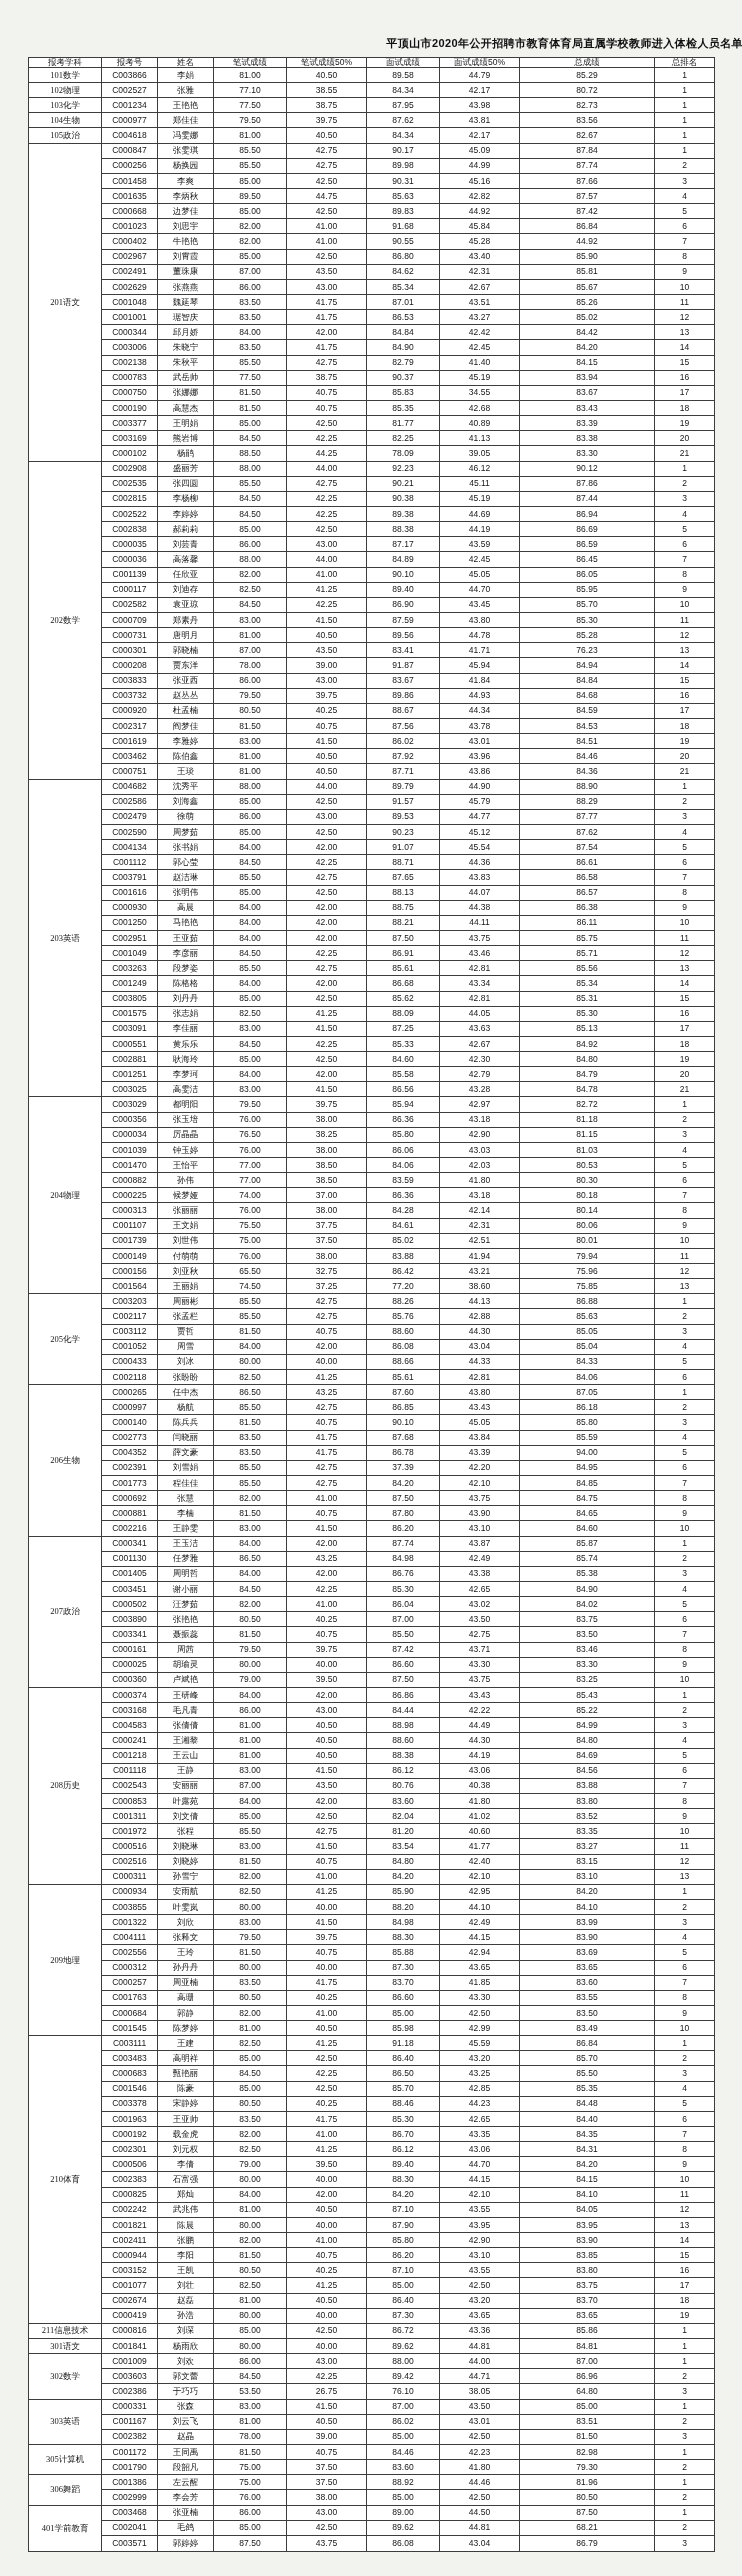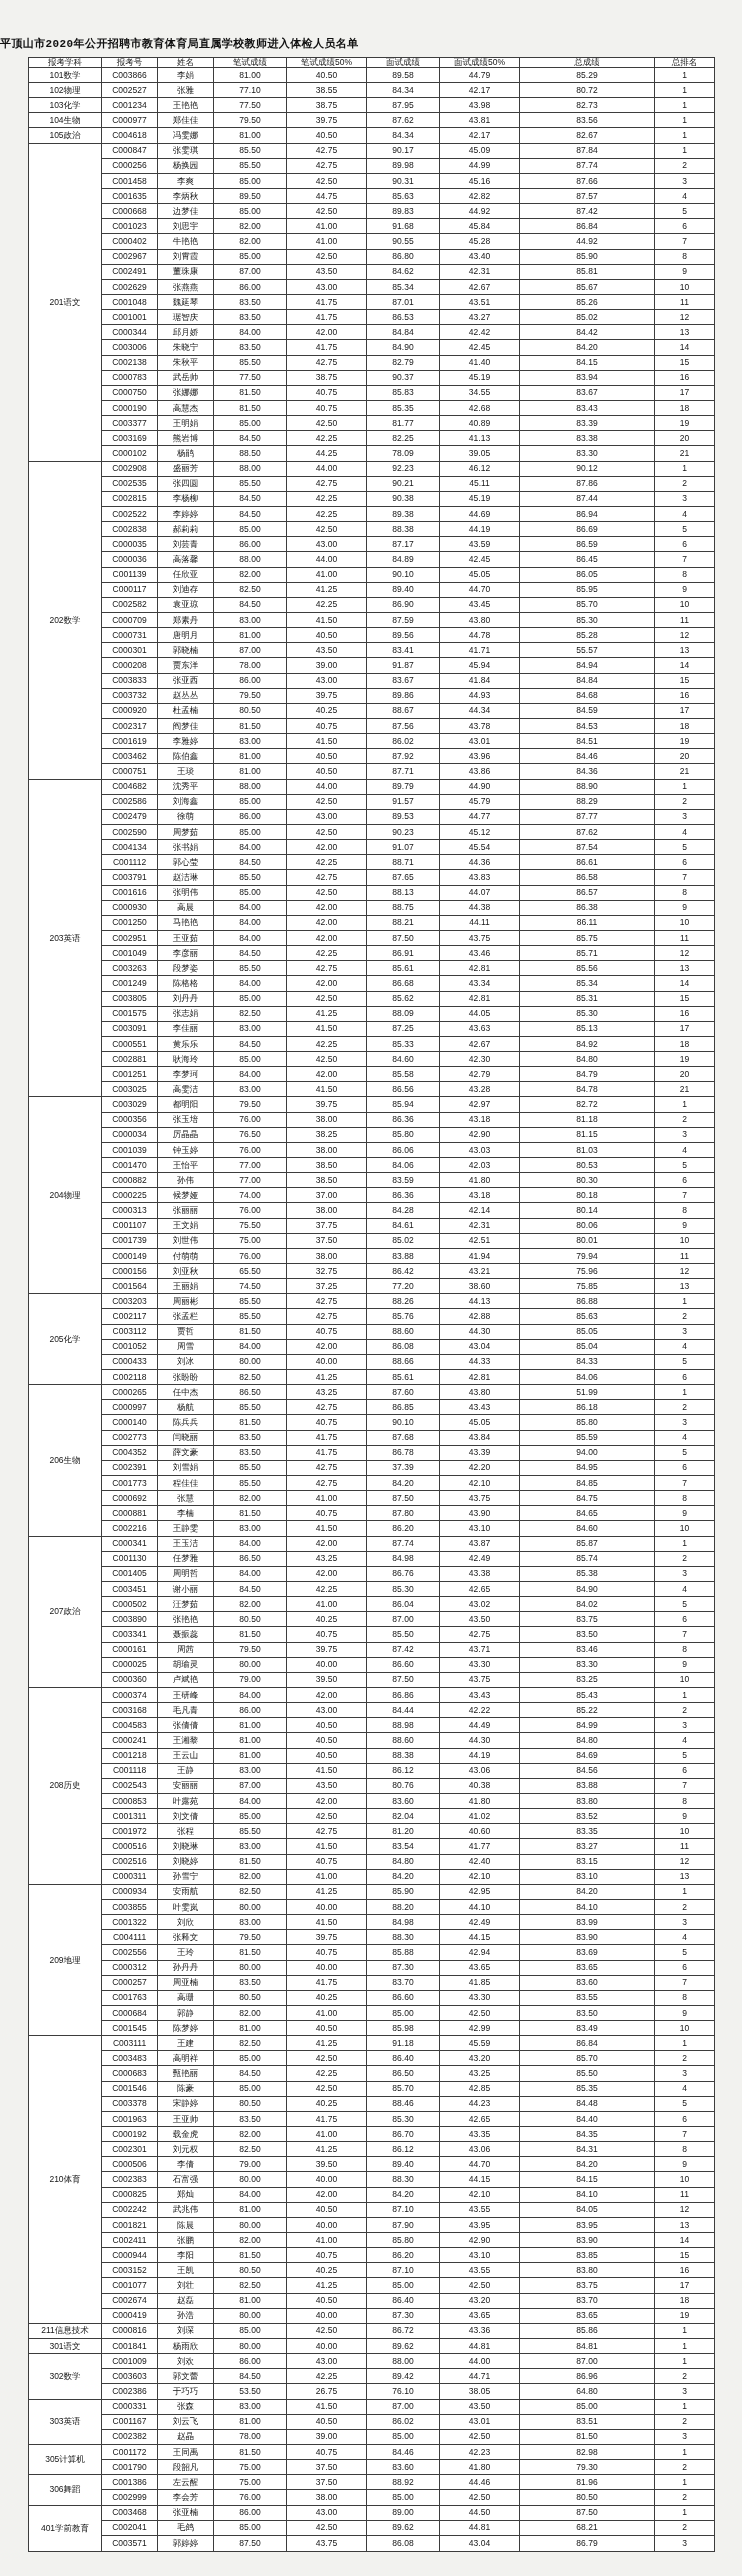--- a/index.html
+++ b/index.html
@@ -15,26 +15,25 @@
     position: relative;
   }
   .sheet {
     position: absolute;
     top: 0; left: 0;
     width: 743px;
     height: 2576px;
   }
   .doc-title {
     margin: 36px auto 6px auto;
-    text-align: left;
+    text-align: right;
     font-size: 11px;
     font-weight: bold;
     color: #111;
     letter-spacing: 0.4px;
-    font-family: Liberation Mono, monospace;
   }
   table.results {
     border-collapse: collapse;
     table-layout: fixed;
     margin: 3px auto;
     width: 686px;
     height: 2495px;
     background: #ffffff;
   }
   table.results th,
@@ -48,20 +47,21 @@
     line-height: 1.05;
     white-space: nowrap;
     overflow: hidden;
     color: #161616;
   }
   table.results thead th {
     background: #ffffff;
   }
   td.subject {
     font-size: 8.5px;
+    font-family: Liberation Serif, serif;
   }
 </style>
 </head>
 <body>
 
 <div class="sheet">
   <div class="doc-title">平顶山市2020年公开招聘市教育体育局直属学校教师进入体检人员名单</div>
   <table class="results">
     <colgroup>
       <col style="width:73px">
@@ -475,21 +475,21 @@
           <td>85.28</td>
           <td>12</td>
         </tr>
         <tr>
           <td>C000301</td>
           <td>郭晓楠</td>
           <td>87.00</td>
           <td>43.50</td>
           <td>83.41</td>
           <td>41.71</td>
-          <td>55.57</td>
+          <td>76.23</td>
           <td>13</td>
         </tr>
         <tr>
           <td>C000208</td>
           <td>贾东洋</td>
           <td>78.00</td>
           <td>39.00</td>
           <td>91.87</td>
           <td>45.94</td>
           <td>84.94</td>
@@ -969,21 +969,21 @@
           <td>6</td>
         </tr>
         <tr>
           <td rowspan="10" class="subject">206生物</td>
           <td>C000265</td>
           <td>任中杰</td>
           <td>86.50</td>
           <td>43.25</td>
           <td>87.60</td>
           <td>43.80</td>
-          <td>51.99</td>
+          <td>87.05</td>
           <td>1</td>
         </tr>
         <tr>
           <td>C000997</td>
           <td>杨航</td>
           <td>85.50</td>
           <td>42.75</td>
           <td>86.85</td>
           <td>43.43</td>
           <td>86.18</td>

